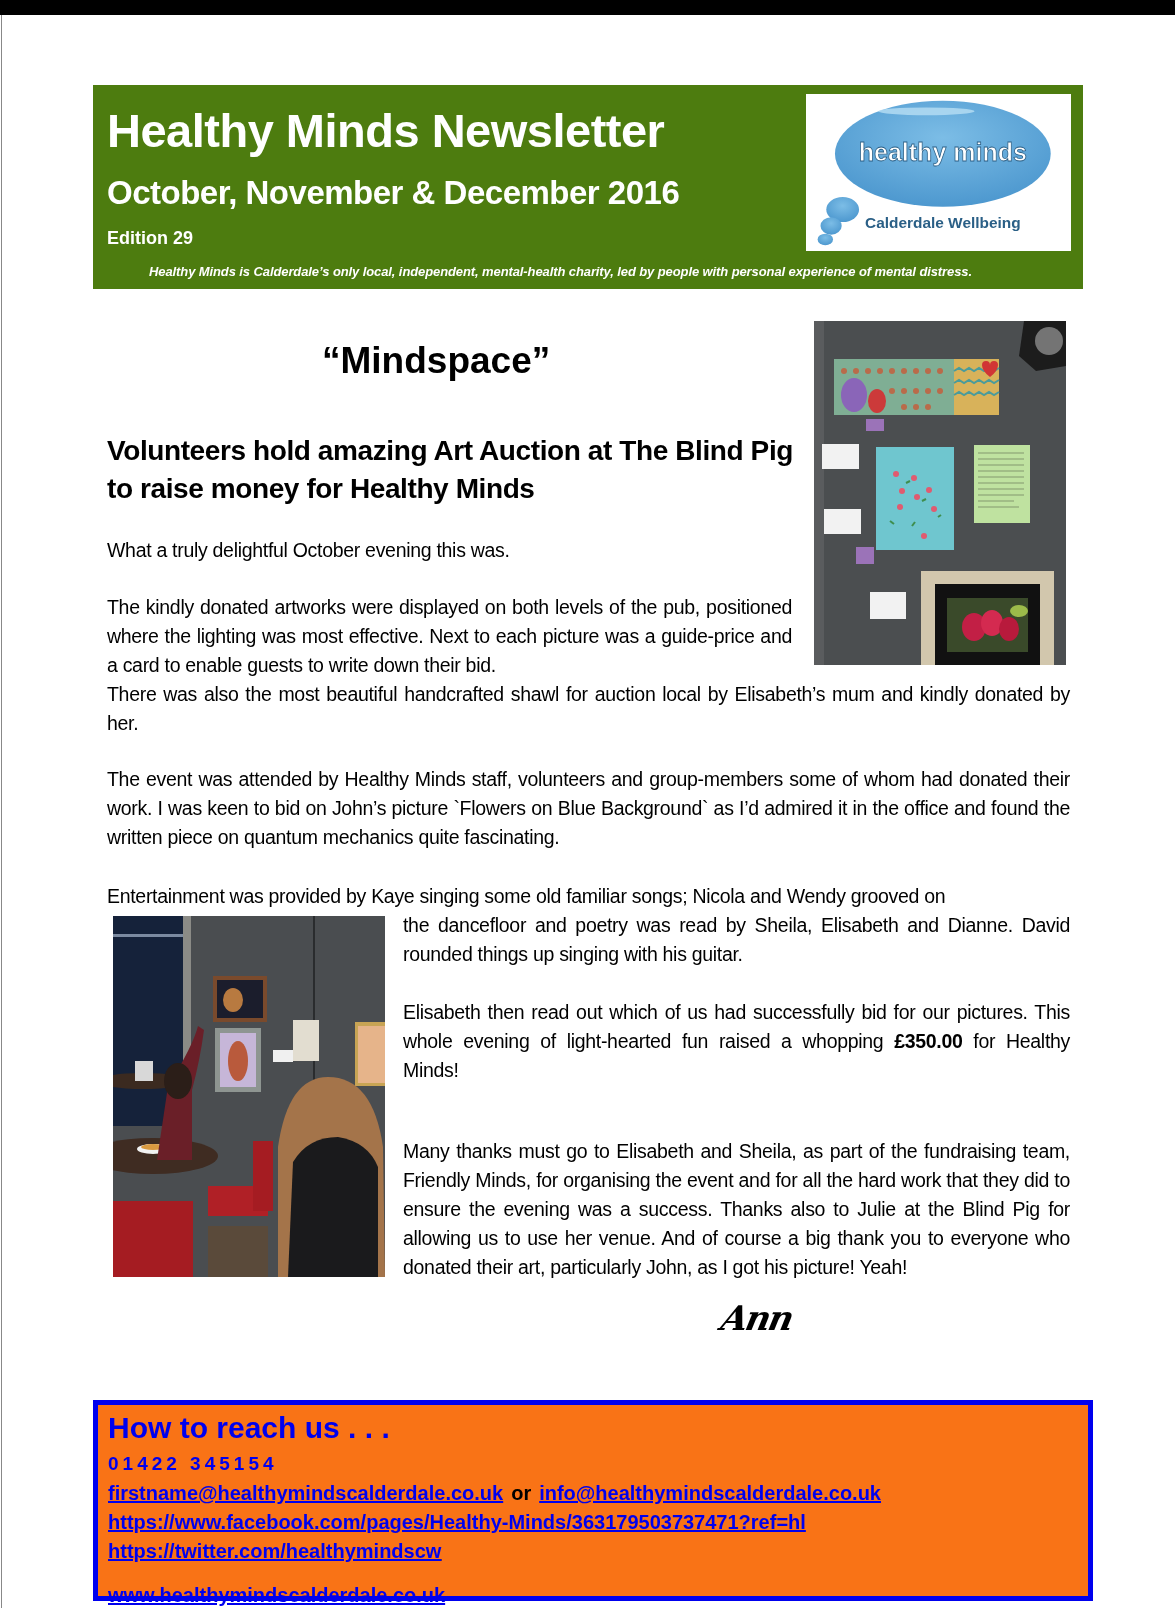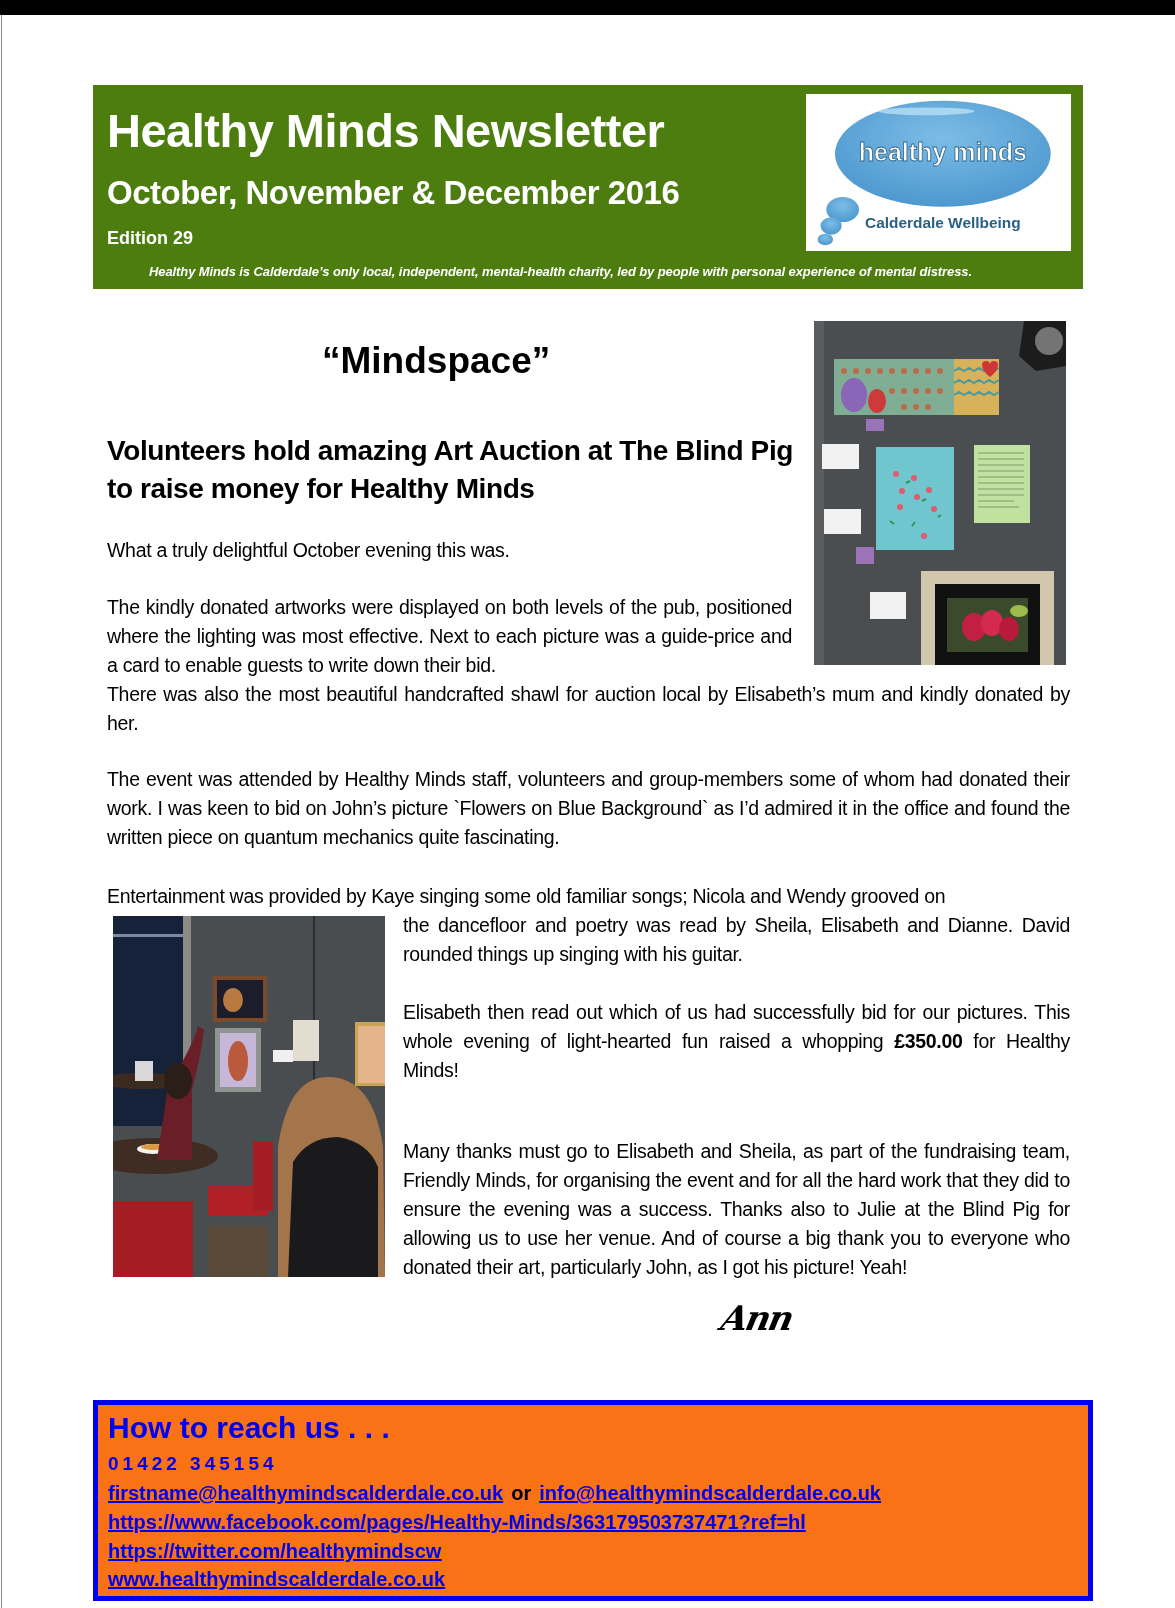--- a/index.html
+++ b/index.html
@@ -79,21 +79,21 @@
       position: absolute; left: 10px; top: 6px; font-size: 30px; font-weight: bold; color: #0000ee; white-space: nowrap;
     }
     .contact .phone {
       position: absolute; left: 10px; top: 48px; font-size: 19px; font-weight: bold; color: #0000ee; letter-spacing: 4px;
     }
     .contact .line {
       position: absolute; left: 10px; font-size: 20px; font-weight: bold; white-space: nowrap;
     }
     .contact a { color: #0000ee; text-decoration: underline; }
     .contact .or { color: #000; margin: 0 8px; }
-    .l1 { top: 77px; } .l2 { top: 106px; } .l3 { top: 135px; text-decoration: underline; } .l4 { top: 163px; }
+    .l1 { top: 77px; } .l2 { top: 106px; } .l3 { top: 135px; text-decoration: underline; } .l4 { top: 179px; }
   </style>
 </head>
 <body>
 
 <div class="topbar"></div>
 <div class="leftline"></div>
 
 <div class="header">
   <div class="title">Healthy Minds Newsletter</div>
   <div class="subtitle">October, November &amp; December 2016</div>

